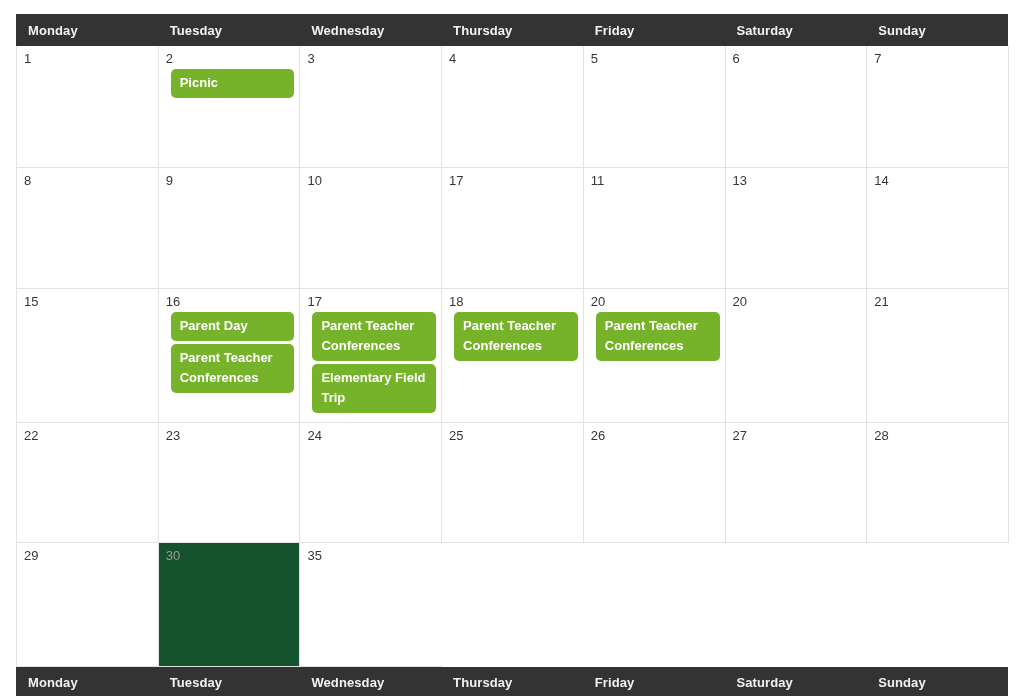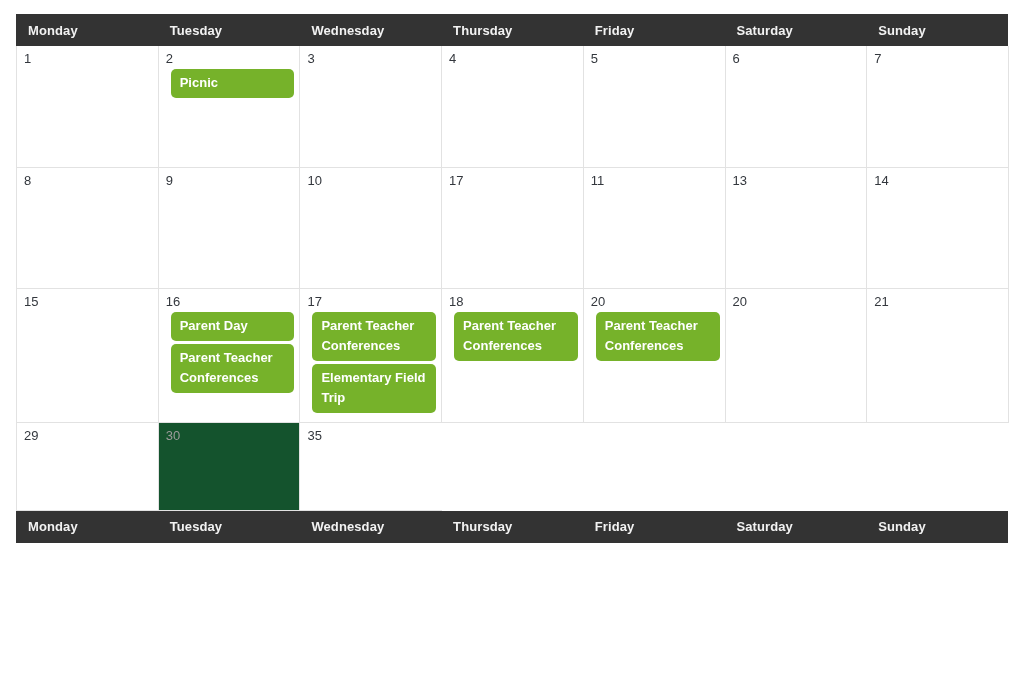--- a/index.html
+++ b/index.html
@@ -66,21 +66,21 @@
     background: #ffffff;
     padding: 4px 5px 6px 5px;
   }
   .week .daycell:last-child {
     border-right: 1px solid #e2e2e2;
   }
   .week.w1 .daycell { height: 121px; }
   .week.w2 .daycell { height: 121px; }
   .week.w3 .daycell { height: 127px; }
   .week.w4 .daycell { height: 120px; }
-  .week.w5 .daycell { height: 88px; }
+  .week.w5 .daycell { height: 124px; }
 
   
   .daycell.blank {
     border-left: none;
     border-bottom: none;
     border-right: none !important;
     background: transparent;
   }
 
   
@@ -214,20 +214,43 @@
             <div class="event">Parent Teacher Conferences</div>
           </div>
         </div>
         <div class="daycell">
           <span class="daynum">20</span>
         </div>
         <div class="daycell">
           <span class="daynum">21</span>
         </div>
       </div>
+      <div class="week w4">
+        <div class="daycell">
+          <span class="daynum">22</span>
+        </div>
+        <div class="daycell">
+          <span class="daynum">23</span>
+        </div>
+        <div class="daycell">
+          <span class="daynum">24</span>
+        </div>
+        <div class="daycell">
+          <span class="daynum">25</span>
+        </div>
+        <div class="daycell">
+          <span class="daynum">26</span>
+        </div>
+        <div class="daycell">
+          <span class="daynum">27</span>
+        </div>
+        <div class="daycell">
+          <span class="daynum">28</span>
+        </div>
+      </div>
       <div class="week w5">
         <div class="daycell">
           <span class="daynum">29</span>
         </div>
         <div class="daycell today">
           <span class="daynum">30</span>
         </div>
         <div class="daycell">
           <span class="daynum">35</span>
         </div>

